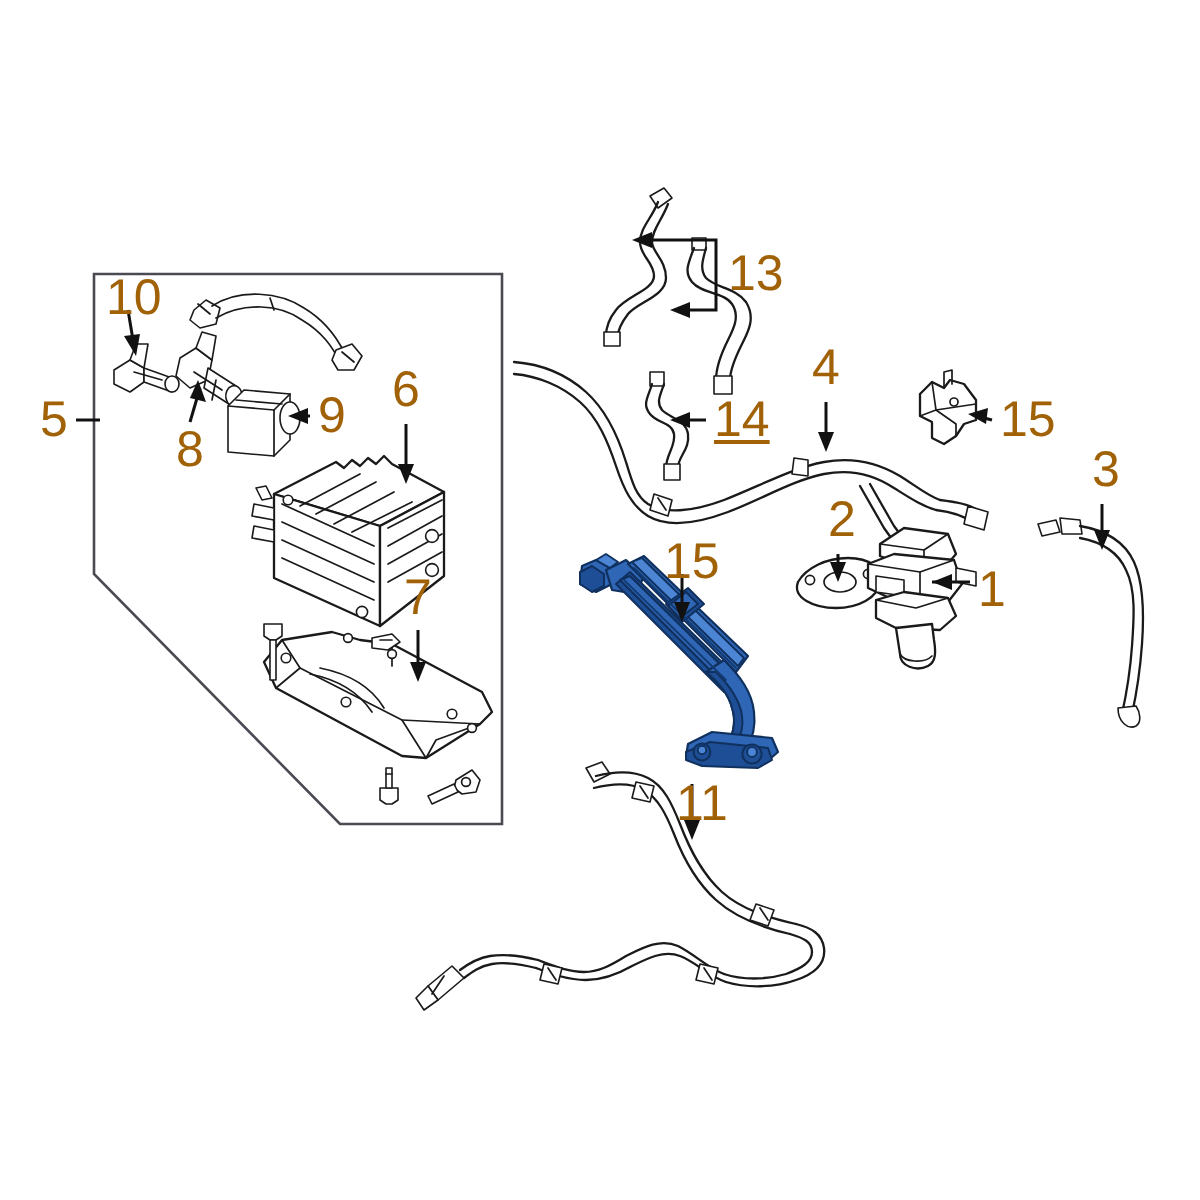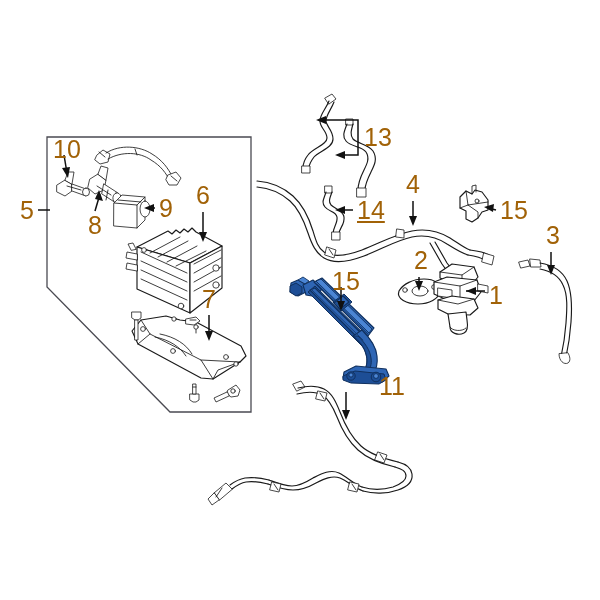--- a/index.html
+++ b/index.html
@@ -451,19 +451,19 @@
   <div class="callout" style="left:489px; top:283px;">1</div>
   <div class="callout" style="left:414px; top:248px;">2</div>
   <div class="callout" style="left:546px; top:223px;">3</div>
   <div class="callout" style="left:406px; top:172px;">4</div>
   <div class="callout" style="left:20px;  top:198px;">5</div>
   <div class="callout" style="left:196px; top:183px;">6</div>
   <div class="callout" style="left:202px; top:287px;">7</div>
   <div class="callout" style="left:88px;  top:213px;">8</div>
   <div class="callout" style="left:159px; top:196px;">9</div>
   <div class="callout" style="left:53px;  top:137px;">10</div>
-  <div class="callout" style="left:338px; top:374px;margin-left:41px;">11</div>
+  <div class="callout" style="left:338px; top:390px;">11</div>
   <div class="callout" style="left:332px; top:269px;">15</div>
   <div class="callout" style="left:364px; top:125px;">13</div>
   <div class="callout" style="left:357px; top:198px;text-decoration:underline;">14</div>
   <div class="callout" style="left:500px; top:198px;">15</div>
 
 </div>
 
 </body></html>

